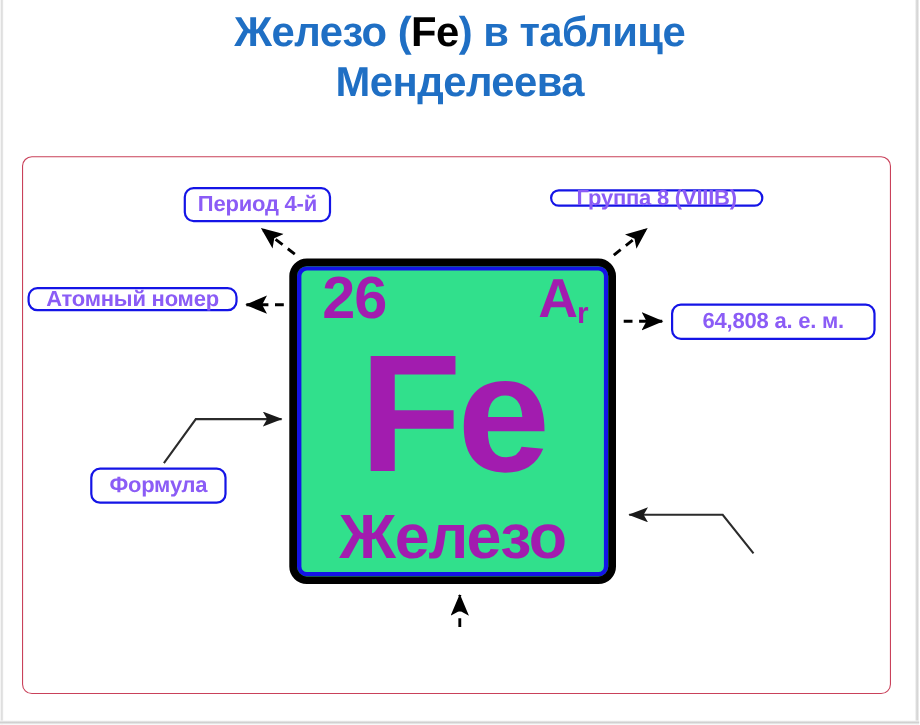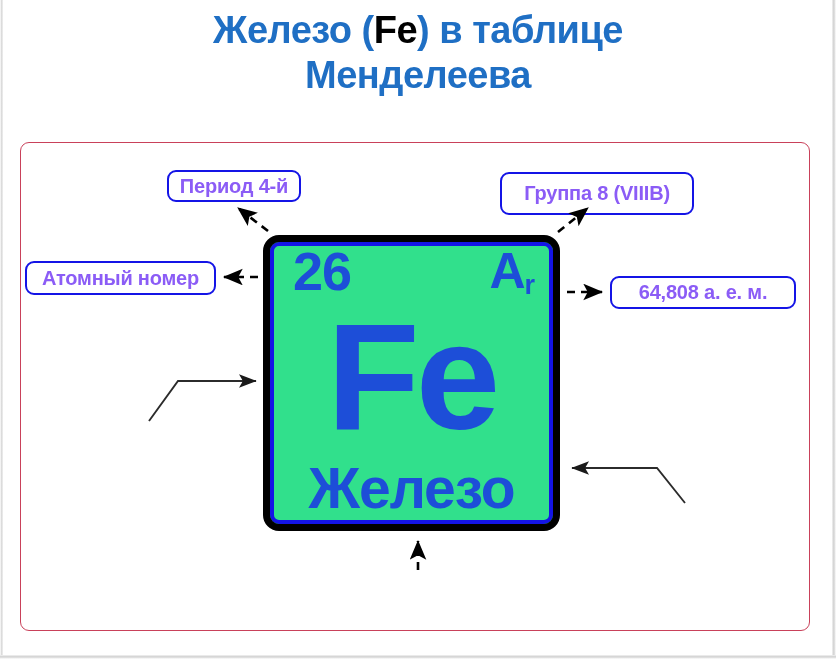--- a/index.html
+++ b/index.html
@@ -77,21 +77,21 @@
     background: #31E08C;
     border: 7px solid #000000;
     border-radius: 16px;
     box-sizing: border-box;
     box-shadow: inset 0 0 0 4px #1414E6;
   }
   .card-inner {
     position: relative;
     width: 100%;
     height: 100%;
-    color: #1d4ed8;
+    color: #a21caf;
   }
   .atomic-number {
     position: absolute;
     left: 23px;
     top: 2px;
     font-size: 54px;
     font-weight: bold;
     line-height: 1;
     letter-spacing: -1px;
   }
@@ -144,22 +144,22 @@
     color: #8b5cf6;
     font-size: 20px;
     font-weight: bold;
     display: flex;
     align-items: center;
     justify-content: center;
     white-space: nowrap;
     letter-spacing: -0.2px;
   }
   .c-period     { left: 167px; top: 170px; width: 134px; height: 32px; }
-  .c-group      { left: 500px; top: 172px; width: 194px; height: 43px; }
-  .c-atomicnum  { left: 25px;  top: 261px; width: 191px; height: 34px; }
+  .c-group      { left: 500px; top: 172px; width: 194px; height: 16px; }
+  .c-atomicnum  { left: 25px;  top: 261px; width: 191px; height: 22px; }
   .c-mass       { left: 610px; top: 276px; width: 186px; height: 33px; }
   .c-formula    { left: 82px;  top: 425px; width: 124px; height: 33px; }
   .c-elemname   { left: 570px; top: 505px; width: 228px; height: 33px; }
   .c-dblock     { left: 345px; top: 574px; width: 156px; height: 33px; }
 
   
   .arrows {
     position: absolute;
     left: 0; top: 0;
     width: 836px; height: 659px;
@@ -186,20 +186,21 @@
       <div class="ar-mark"><span>A</span><sub>r</sub></div>
       <div class="symbol">Fe</div>
       <div class="element-name">Железо</div>
     </div>
   </div>
 
   <div class="callout c-period">Период 4-й</div>
   <div class="callout c-group">Группа 8 (VIIIB)</div>
   <div class="callout c-atomicnum">Атомный номер</div>
   <div class="callout c-mass">64,808 а. е. м.</div>
+  <div class="callout c-formula">Формула</div>
 
   <svg class="arrows" viewBox="0 0 836 659">
     <defs>
       <marker id="arrowhead" markerWidth="9" markerHeight="9" refX="7.2" refY="3.2" orient="auto" markerUnits="strokeWidth">
         <path d="M0,0 L7.6,3.2 L0,6.4 L1.7,3.2 z" fill="#000000"></path>
       </marker>
       <marker id="arrowheadthin" markerWidth="11" markerHeight="11" refX="9" refY="3.6" orient="auto" markerUnits="strokeWidth">
         <path d="M0,0 L9.4,3.6 L0,7.2 L2.1,3.6 z" fill="#1a1a1a"></path>
       </marker>
     </defs>

